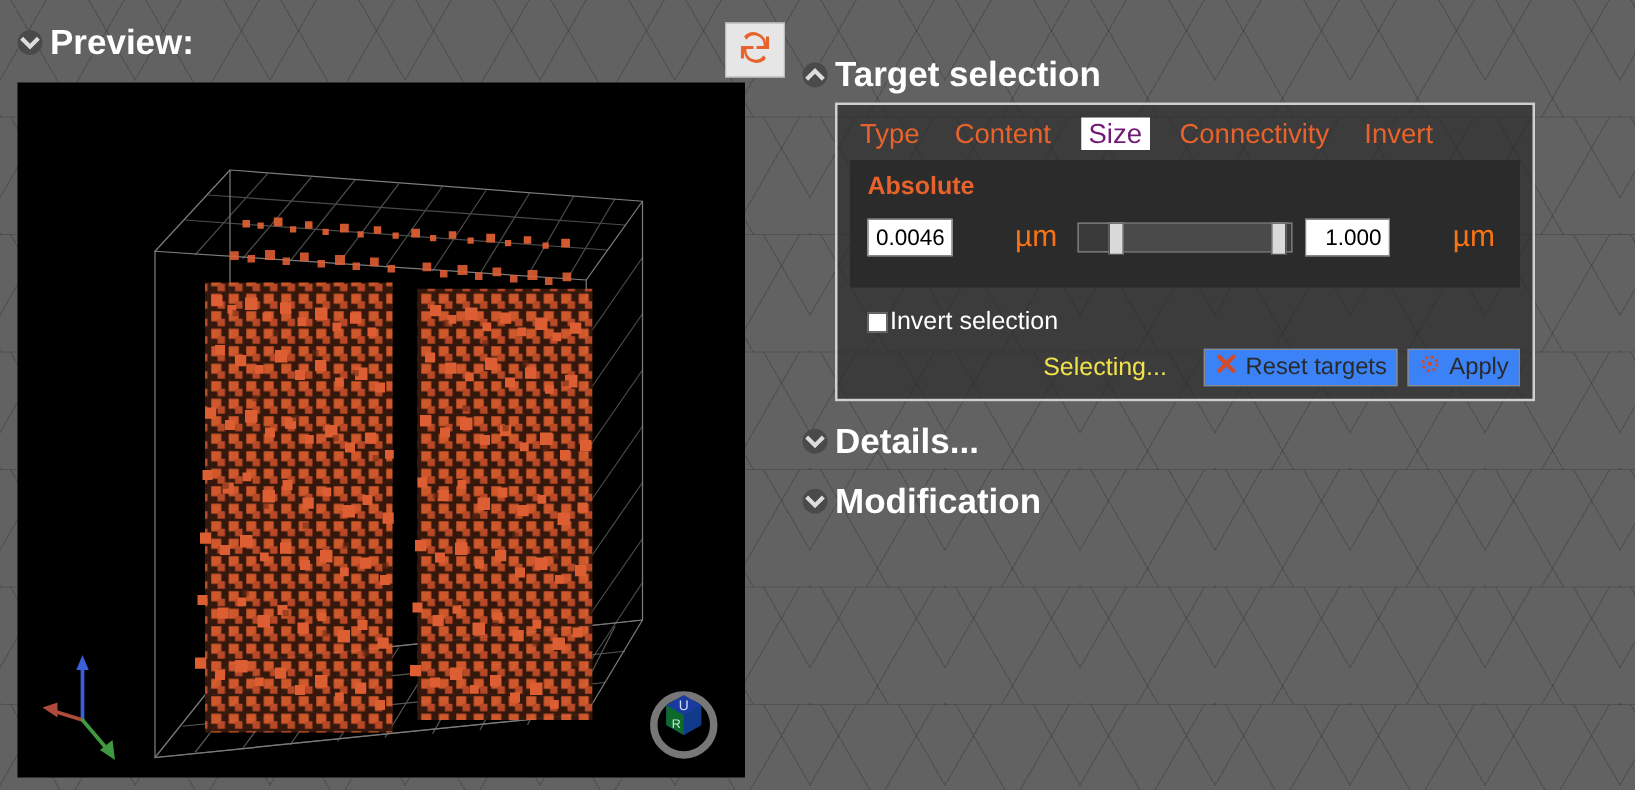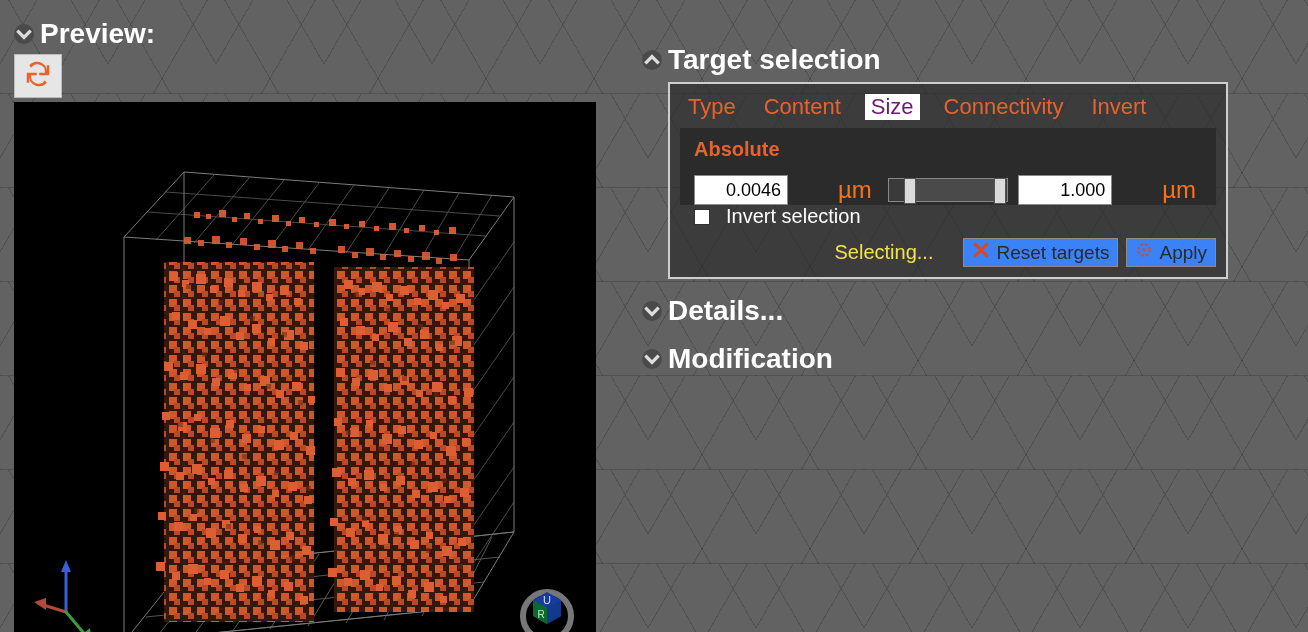--- a/index.html
+++ b/index.html
@@ -58,21 +58,21 @@
     color: #ddd;
   }
   .sect-head .title {
     font-size: 28px;
     font-weight: 700;
     color: #fff;
   }
 
   
   .preview-head-row {
-    display: flex; align-items: flex-start;  flex-direction: column;
+    display: flex; align-items: flex-start; justify-content: space-between;
   }
   .refresh-btn {
     width: 48px; height: 44px;
     background: #e6e6e6;
     border: 1px solid #bcbcbc;
     display: inline-flex; align-items: center; justify-content: center;
     cursor: pointer;
   }
   .refresh-btn svg { width: 30px; height: 30px; }
 
@@ -99,50 +99,50 @@
   .tabs {
     display:flex; gap:20px; padding: 4px 14px 8px 14px;
     font-size: 22px; font-weight: 400;
   }
   .tabs .tab { color:#e8632b; cursor:pointer; padding:0 4px; }
   .tabs .tab.active { background:#fff; color:#701a75; padding:0 6px; }
 
   .subpanel {
     margin: 0 10px;
     background: #2b2b2b;
-    padding: 10px 14px 0 14px;
+    padding: 10px 14px 25px 14px;
   }
   .sub-label {
     color:#e8632b; font-size:20px; font-weight:700; margin-bottom:14px;
   }
   .range-row {
     display:flex; align-items:center; gap:10px;
   }
   .numbox {
-    width:94px; height:30px; background:#fff; color:#000;
+    width:68px; height:30px; background:#fff; color:#000;
     border:1px solid #888; font-size:18px; padding:2px 6px;
     text-align:right;
     font-family: inherit;
   }
   .unit { color:#f97316; font-size:24px; margin-right:6px;margin-left:40px; }
   .slider-wrap {
     position:relative; flex:1; height:24px;
     background:#3a3a3a; border:1px solid #888;
   }
   .slider-wrap .fill {
     position:absolute; top:0; bottom:0; background:#4a4a4a;
   }
   .slider-wrap .handle {
     position:absolute; top:-1px; width:12px; height:26px;
     background:#dadada; border:1px solid #555;
   }
 
   .invert-row {
-    margin: 0 10px 10px 24px;
-    display:flex; align-items:center; gap:16px;
+    margin: 16px 10px 10px 24px;
+    display:flex; align-items:center; gap:2px;
     font-size:20px; color:#fff;
   }
   .chk {
     width:16px; height:16px; background:#fff; border:1px solid #333;
     display:inline-block;
   }
 
   .action-row {
     margin: 6px 10px 0 10px;
     display:flex; align-items:center; justify-content:flex-end; gap:8px;

